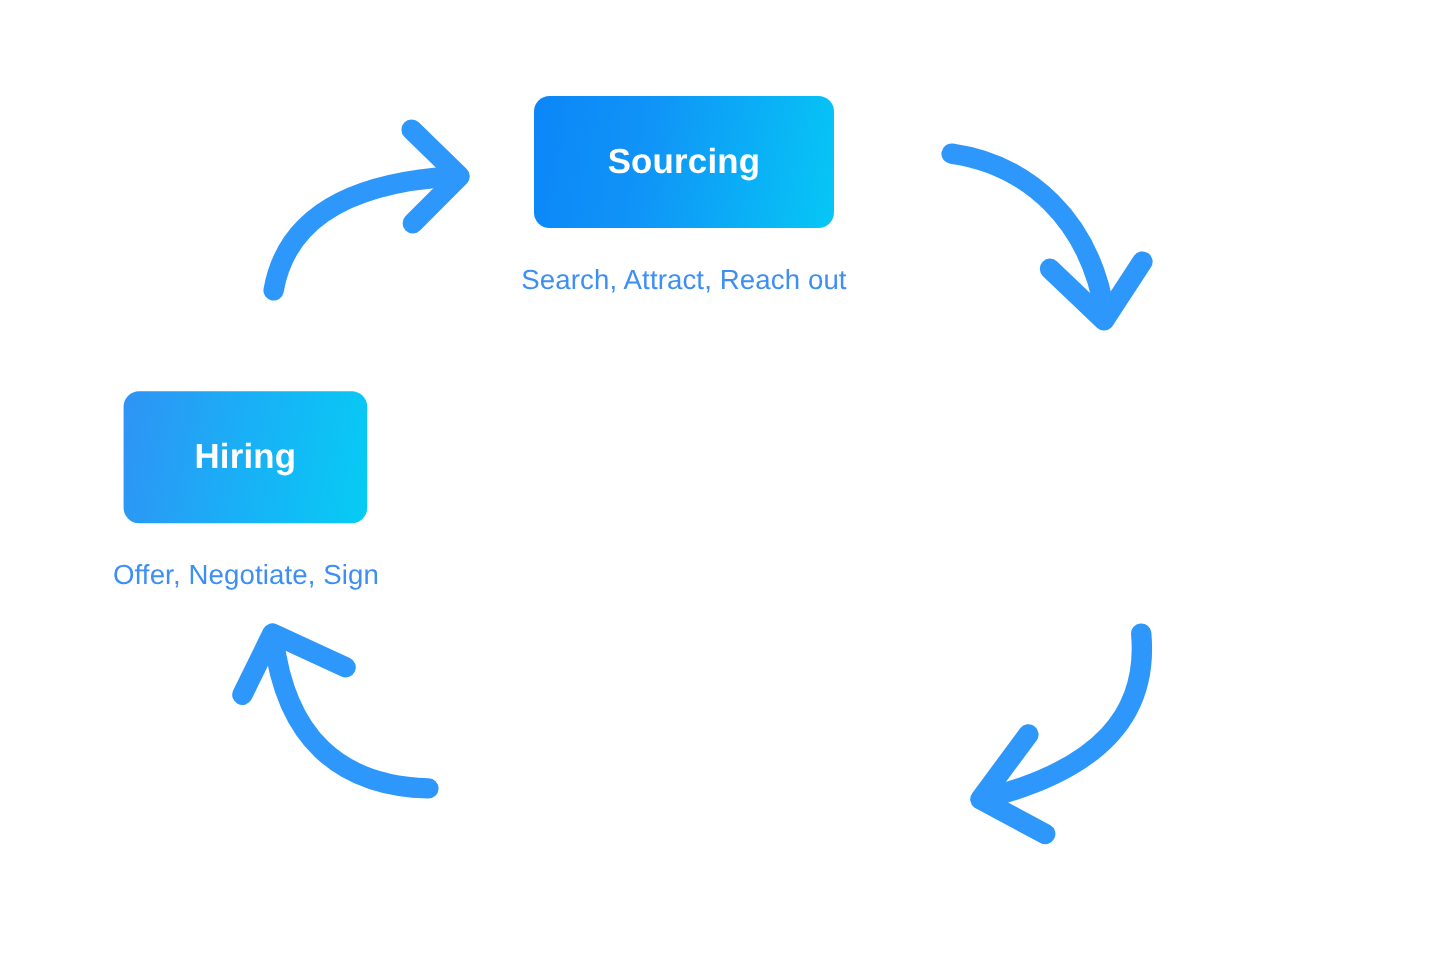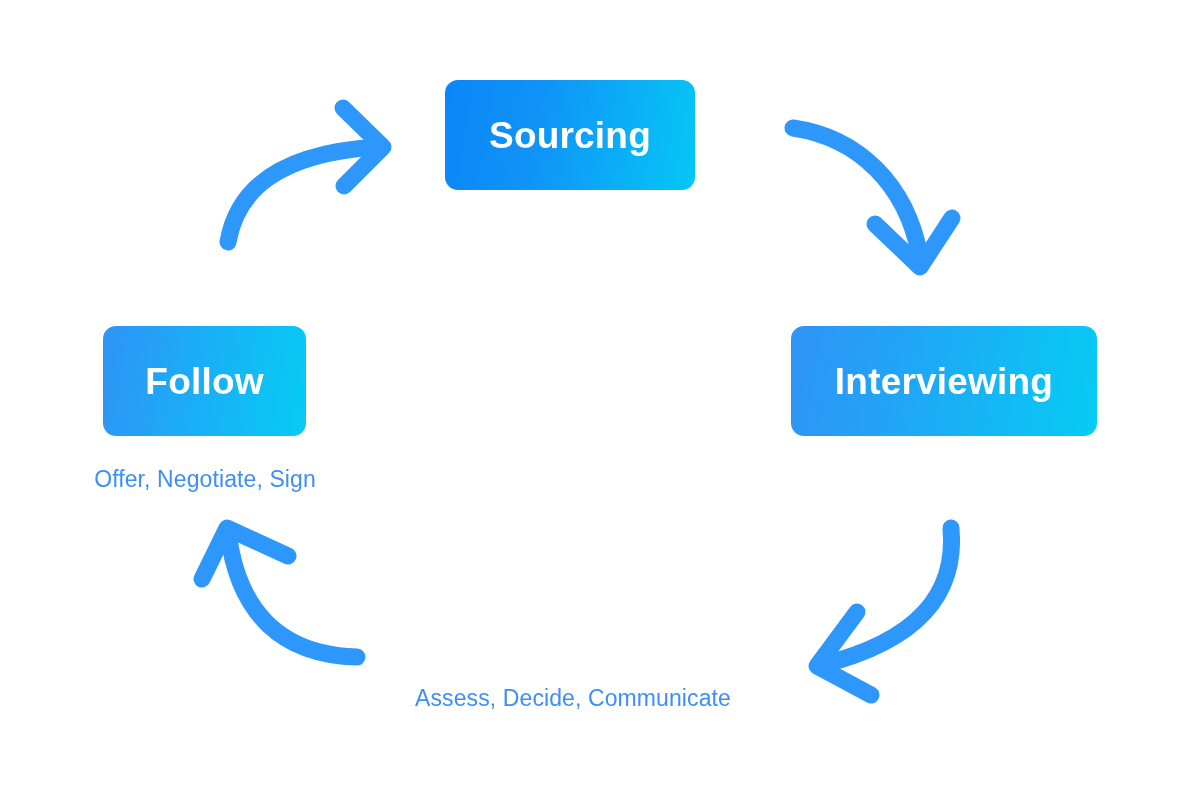--- a/index.html
+++ b/index.html
@@ -23,21 +23,21 @@
   .stage {
     position: absolute;
     display: flex;
     align-items: center;
     justify-content: center;
     border-radius: 13px;
     box-sizing: border-box;
   }
   .stage-label {
     color: #ffffff;
-    font-size: 37px;
+    font-size: 29px;
     font-weight: bold;
     letter-spacing: 0.2px;
     line-height: 1;
     white-space: nowrap;
   }
   .caption {
     position: absolute;
     color: #3d8ef5;
     font-size: 23px;
     font-weight: normal;
@@ -83,29 +83,26 @@
   #arrow-assessing-to-hiring { left: 190px; top: 515px; width: 180px; height: 155px; }
 </style>
 </head>
 <body>
 
 <div id="canvas">
 
   <div class="stage" id="stage-sourcing">
     <span class="stage-label">Sourcing</span>
   </div>
+  <div class="caption" id="caption-sourcing">Search, Attract, Reach out</div>
 
-  <div class="stage" id="stage-interviewing">
-    <span class="stage-label">Interviewing</span>
-  </div>
 
-  <div class="caption" id="caption-assessing">Assess, Decide, Communicate</div>
 
   <div class="stage" id="stage-hiring">
-    <span class="stage-label">Follow</span>
+    <span class="stage-label">Hiring</span>
   </div>
   <div class="caption" id="caption-hiring">Offer, Negotiate, Sign</div>
 
   <svg class="arrow-svg" id="arrow-hiring-to-sourcing" viewBox="0 0 190 160">
     <path class="arrow-stroke" d="M 13 147 C 22 96, 62 58, 163 52"></path>
     <path class="arrow-stroke" d="M 128 13 L 168 52 L 129 91"></path>
   </svg>
 
   <svg class="arrow-svg" id="arrow-sourcing-to-interviewing" viewBox="0 0 190 165">
     <path class="arrow-stroke" d="M 13 13 C 76 22, 129 68, 141 148"></path>

